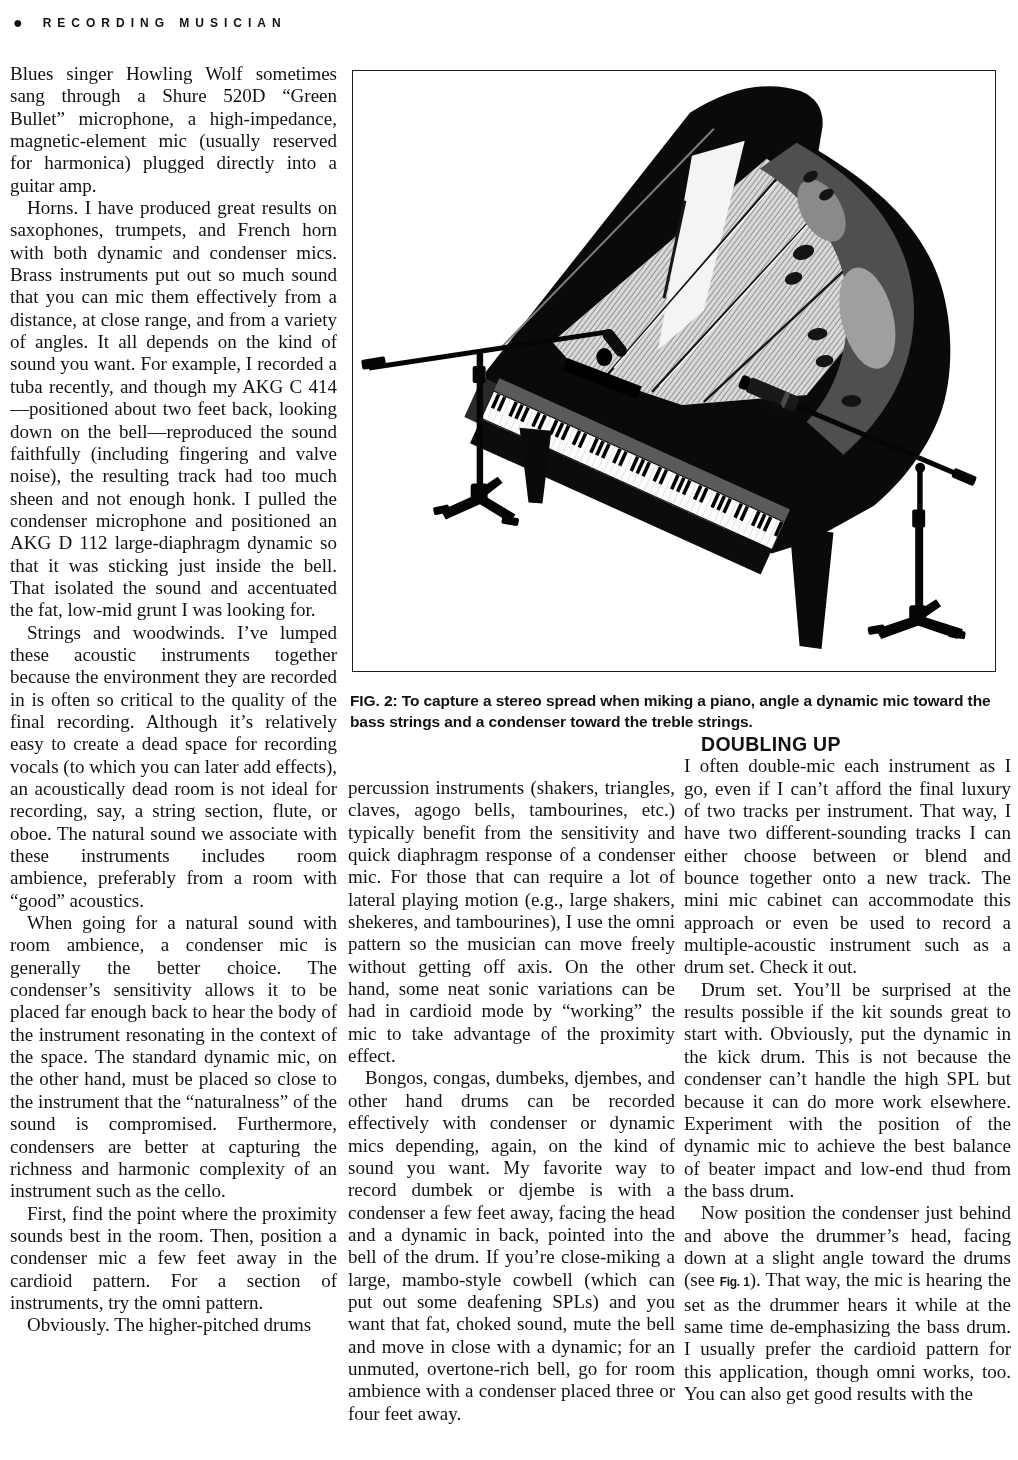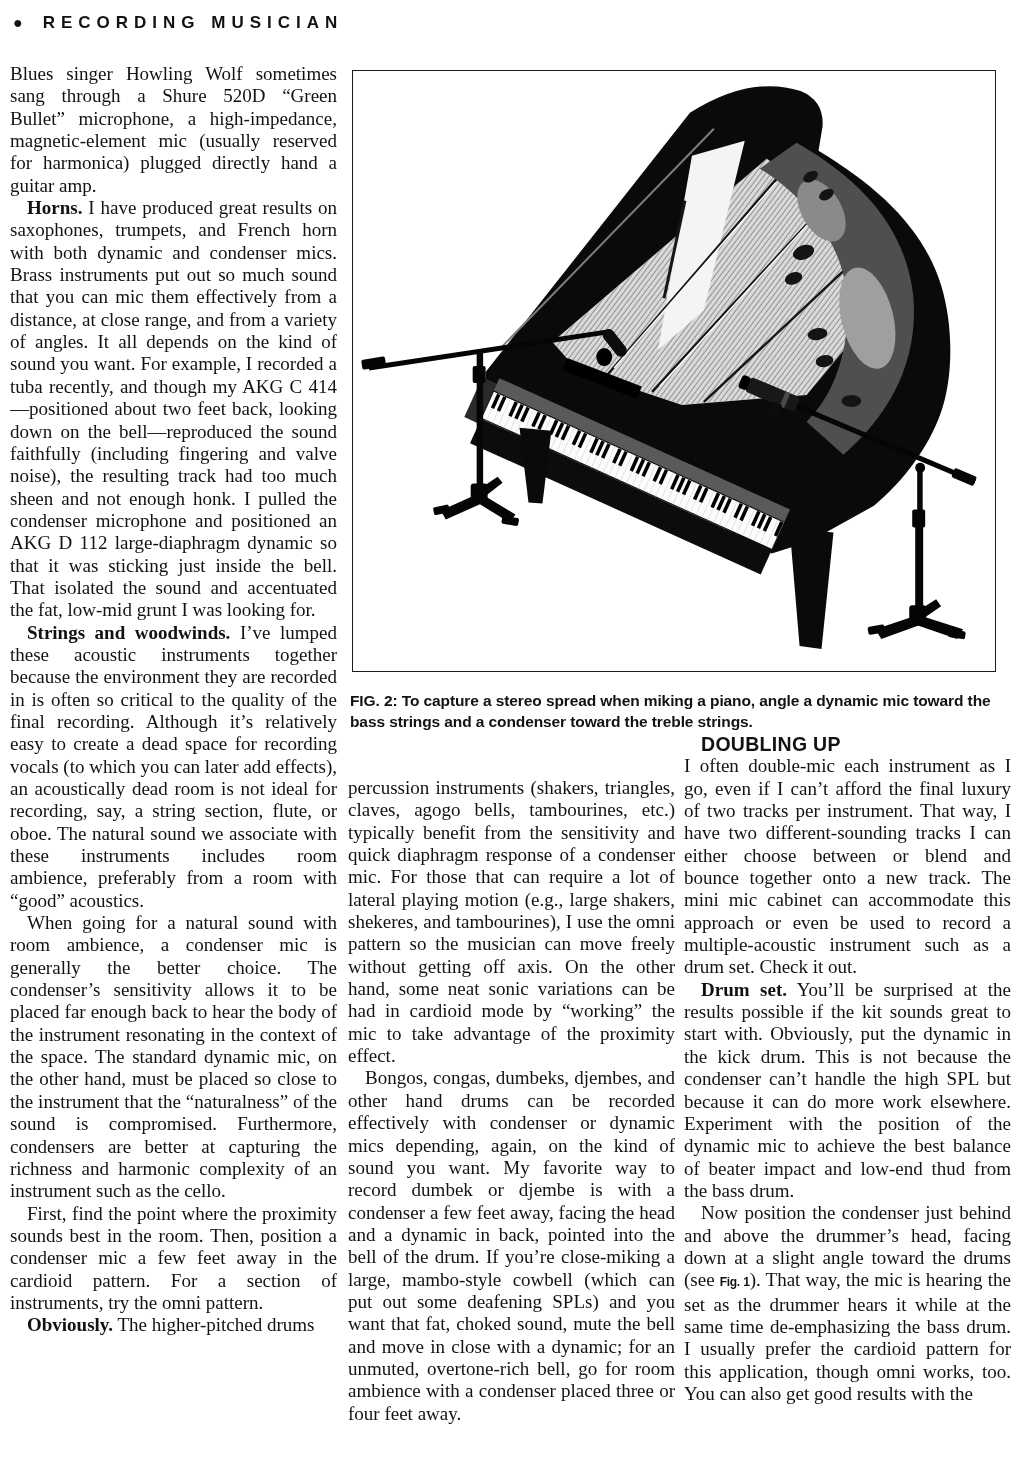--- a/index.html
+++ b/index.html
@@ -6,29 +6,29 @@
   body {
     width:1018px; height:1460px; position:relative; overflow:hidden;
     font-family:"Liberation Serif","DejaVu Serif",serif; color:#121212;
   }
   .masthead {
     position:absolute; left:13px; top:11px; height:24px;
     display:flex; align-items:center;
     font-family:"Liberation Sans","DejaVu Sans",sans-serif; font-weight:700;
   }
   .masthead .dot { font-size:16px; line-height:1; margin-right:20px; }
-  .masthead .ttl { font-size:17px; letter-spacing:6px; white-space:nowrap; }
+  .masthead .ttl { font-size:12px; letter-spacing:6px; white-space:nowrap; }
 
   .col {
     position:absolute; text-align:justify;
     font-size:19px; line-height:22.35px; overflow:hidden;
   }
   .col p { margin:0; text-indent:17px; }
   .col p.noindent { text-indent:0; }
-  .lead { font-weight:700;margin-top:29px; }
+  .lead { font-weight:400;margin-top:29px; }
 
   .col-left  { left:10px;  top:63px;  width:327px; height:1382px; }
   .col-mid   { left:348px; top:777px; width:327px; height:690px; }
   .col-right { left:684px; top:733px; width:327px; height:694px; }
 
   .figure-box {
     position:absolute; left:352px; top:70px; width:644px; height:602px;
     border:1.5px solid #1c1c1c; box-sizing:border-box; background:#ffffff;
   }
   .figure-box svg { display:block; width:100%; height:100%; }
@@ -50,21 +50,21 @@
 </style>
 </head>
 <body>
 
 <div class="masthead">
   <span class="dot">●</span>
   <span class="ttl">RECORDING MUSICIAN</span>
 </div>
 
 <div class="col col-left">
-  <p class="noindent"><b class="lead"></b> <span>Blues singer Howling Wolf sometimes sang through a Shure 520D “Green Bullet” microphone, a high-impedance, magnetic-element mic (usually reserved for harmonica) plugged directly hand a guitar amp.</span></p>
+  <p class="noindent"><b class="lead"></b> <span>Blues singer Howling Wolf sometimes sang through a Shure 520D “Green Bullet” microphone, a high-impedance, magnetic-element mic (usually reserved for harmonica) plugged directly into a guitar amp.</span></p>
   <p><b class="lead">Horns.</b> <span>I have produced great results on saxophones, trumpets, and French horn with both dynamic and condenser mics. Brass instruments put out so much sound that you can mic them effectively from a distance, at close range, and from a variety of angles. It all depends on the kind of sound you want. For example, I recorded a tuba recently, and though my AKG C 414—positioned about two feet back, looking down on the bell—reproduced the sound faithfully (including fingering and valve noise), the resulting track had too much sheen and not enough honk. I pulled the condenser microphone and positioned an AKG D 112 large-diaphragm dynamic so that it was sticking just inside the bell. That isolated the sound and accentuated the fat, low-mid grunt I was looking for.</span></p>
   <p><b class="lead">Strings and woodwinds.</b> <span>I’ve lumped these acoustic instruments together because the environment they are recorded in is often so critical to the quality of the final recording. Although it’s relatively easy to create a dead space for recording vocals (to which you can later add effects), an acoustically dead room is not ideal for recording, say, a string section, flute, or oboe. The natural sound we associate with these instruments includes room ambience, preferably from a room with “good” acoustics.</span></p>
   <p><b class="lead"></b> <span>When going for a natural sound with room ambience, a condenser mic is generally the better choice. The condenser’s sensitivity allows it to be placed far enough back to hear the body of the instrument resonating in the context of the space. The standard dynamic mic, on the other hand, must be placed so close to the instrument that the “naturalness” of the sound is compromised. Furthermore, condensers are better at capturing the richness and harmonic complexity of an instrument such as the cello.</span></p>
   <p><b class="lead"></b> <span>First, find the point where the proximity sounds best in the room. Then, position a condenser mic a few feet away in the cardioid pattern. For a section of instruments, try the omni pattern.</span></p>
   <p><b class="lead">Obviously.</b> <span>The higher-pitched drums</span></p>
 </div>
 
 <div class="figure-box">
   <svg viewBox="0 0 644 602">
     <defs>

